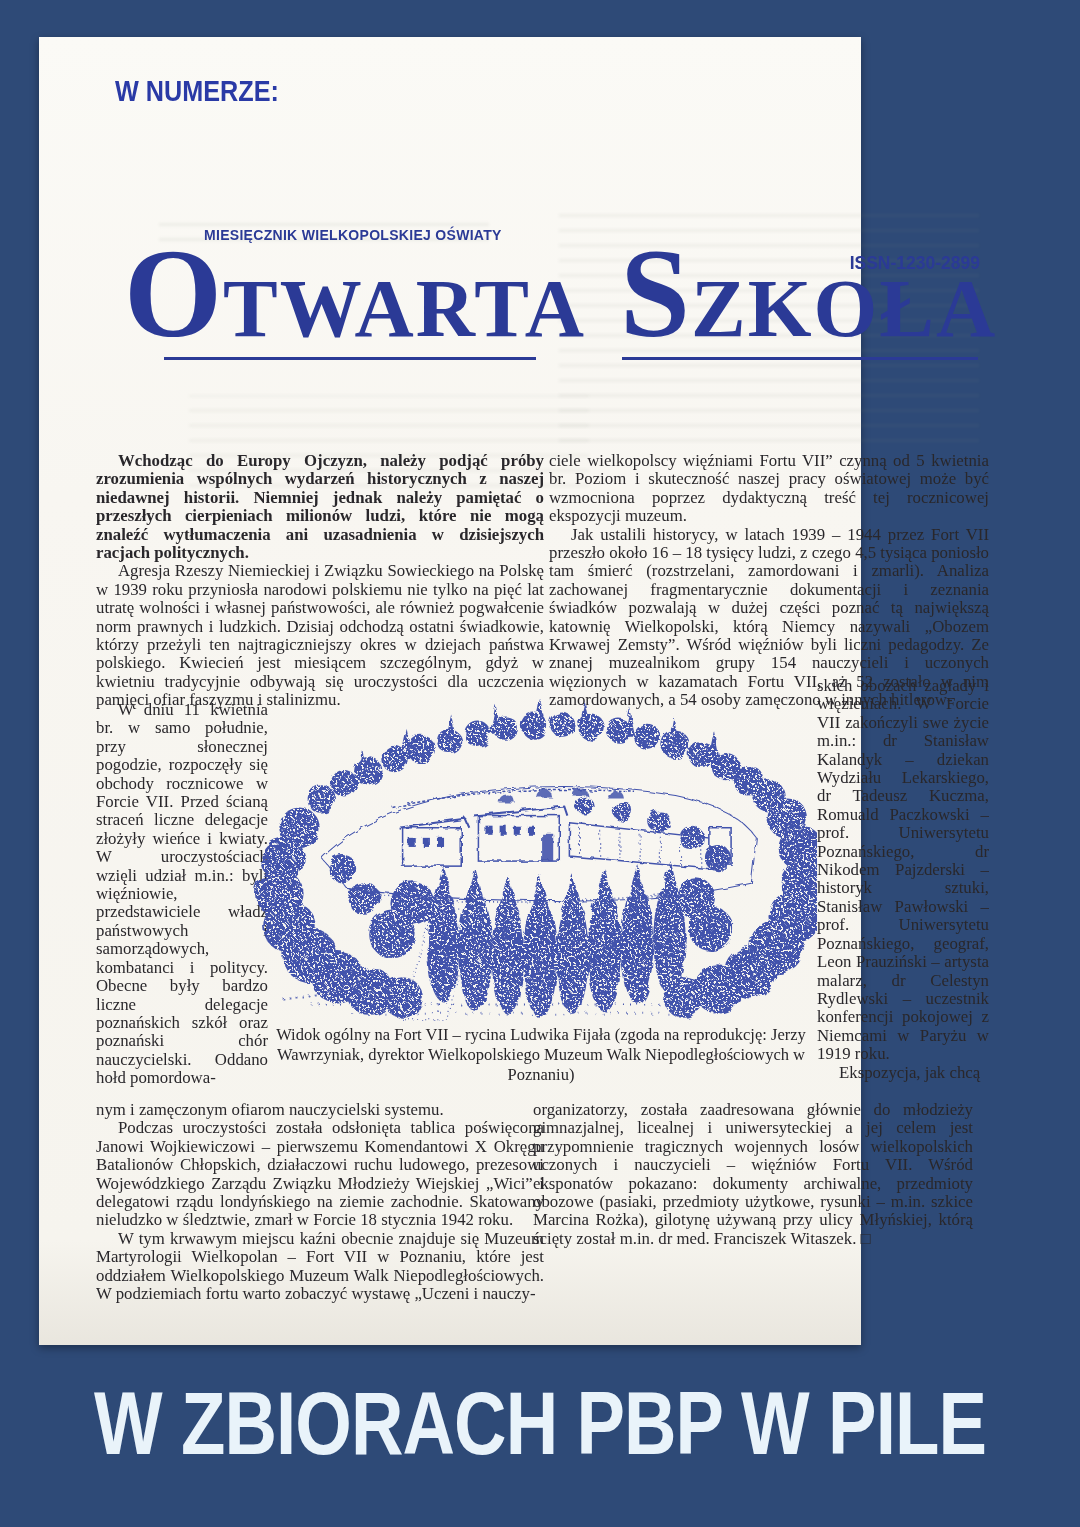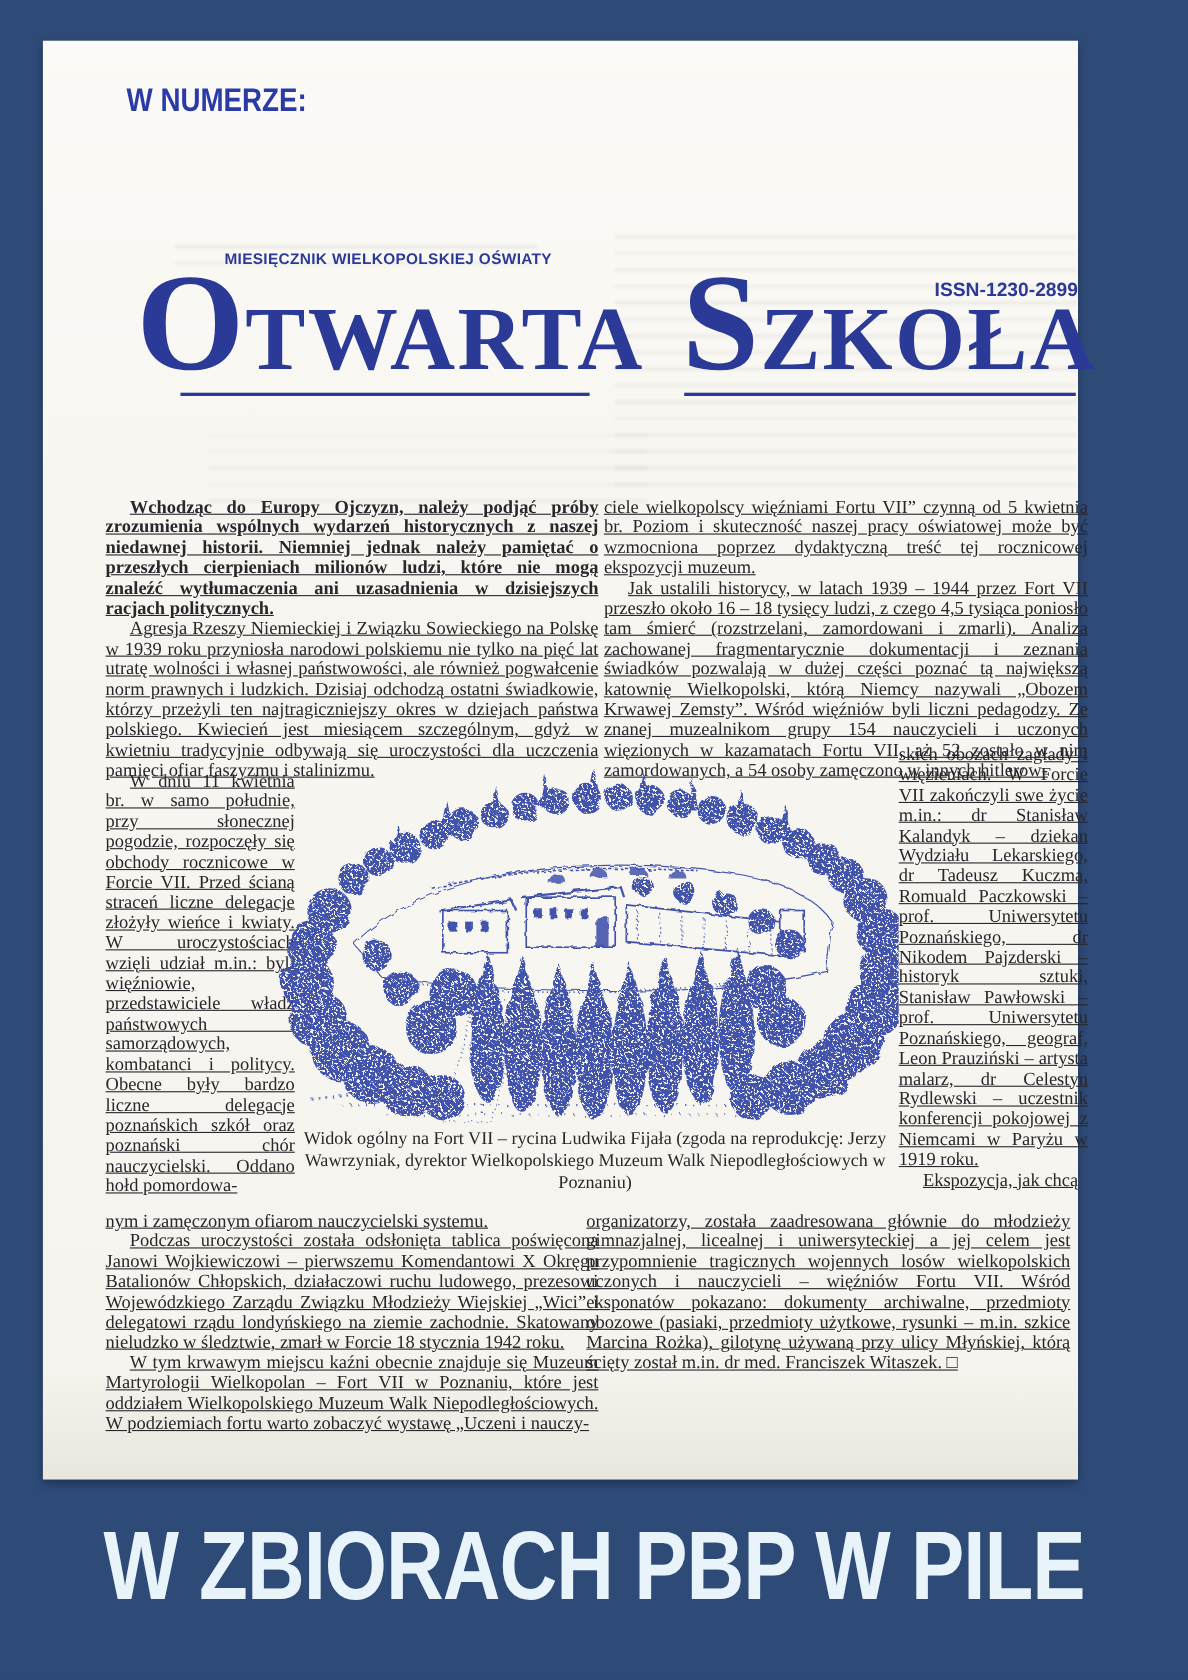--- a/index.html
+++ b/index.html
@@ -3,21 +3,21 @@
 <meta charset="utf-8">
 <style>
   html,body{margin:0;padding:0;}
   body{
     width:1080px;height:1527px;position:relative;overflow:hidden;
     background:#2e4a77;
     font-family:"Liberation Serif", serif;
   }
   
   #paper{
-    position:absolute;left:39px;top:37px;width:941px;height:1308px;
+    position:absolute;left:39px;top:37px;width:822px;height:1308px;
     background:linear-gradient(180deg,#fbfaf6 0%,#f8f6f1 35%,#f6f4ee 92%,#e9e6de 100%);
     box-shadow:0 3px 8px rgba(0,0,0,.35);
   }
   .smudge{position:absolute;pointer-events:none;
     background:repeating-linear-gradient(0deg, rgba(125,135,118,.20) 0 3px, transparent 3px 15px);
     filter:blur(1.6px);}
   
   .w-numerze{
     position:absolute;left:76px;top:36px;
     font-family:"Liberation Sans",sans-serif;font-weight:bold;font-size:26px;
@@ -41,21 +41,21 @@
   .mast-title .rest{font-size:82px;letter-spacing:2px;}
   .mast-title .gap{display:inline-block;width:34px;}
   .mast-rule{position:absolute;height:3px;background:#2b3a96;top:132px;}
   .rule1{left:40px;width:372px;}
   .rule2{left:498px;width:356px;}
   
   .col{
     position:absolute;font-size:16.8px;line-height:18.4px;color:#29272b;
     text-align:justify;font-family:"Liberation Serif",serif;
   }
-  .col p{margin:0;text-decoration:underline;}
+  .col p{margin:0;}
   .ind{text-indent:22px;}
   .lead{font-weight:bold;}
   
   .figure{position:absolute;left:212px;top:648px;width:566px;height:336px;}
   .caption{
     position:absolute;left:215px;top:988px;width:574px;
     font-size:16.5px;line-height:20px;color:#29272b;text-align:center;
   }
   
   .signature{position:absolute;left:510px;top:1213px;width:440px;text-align:right;color:#232126;}

